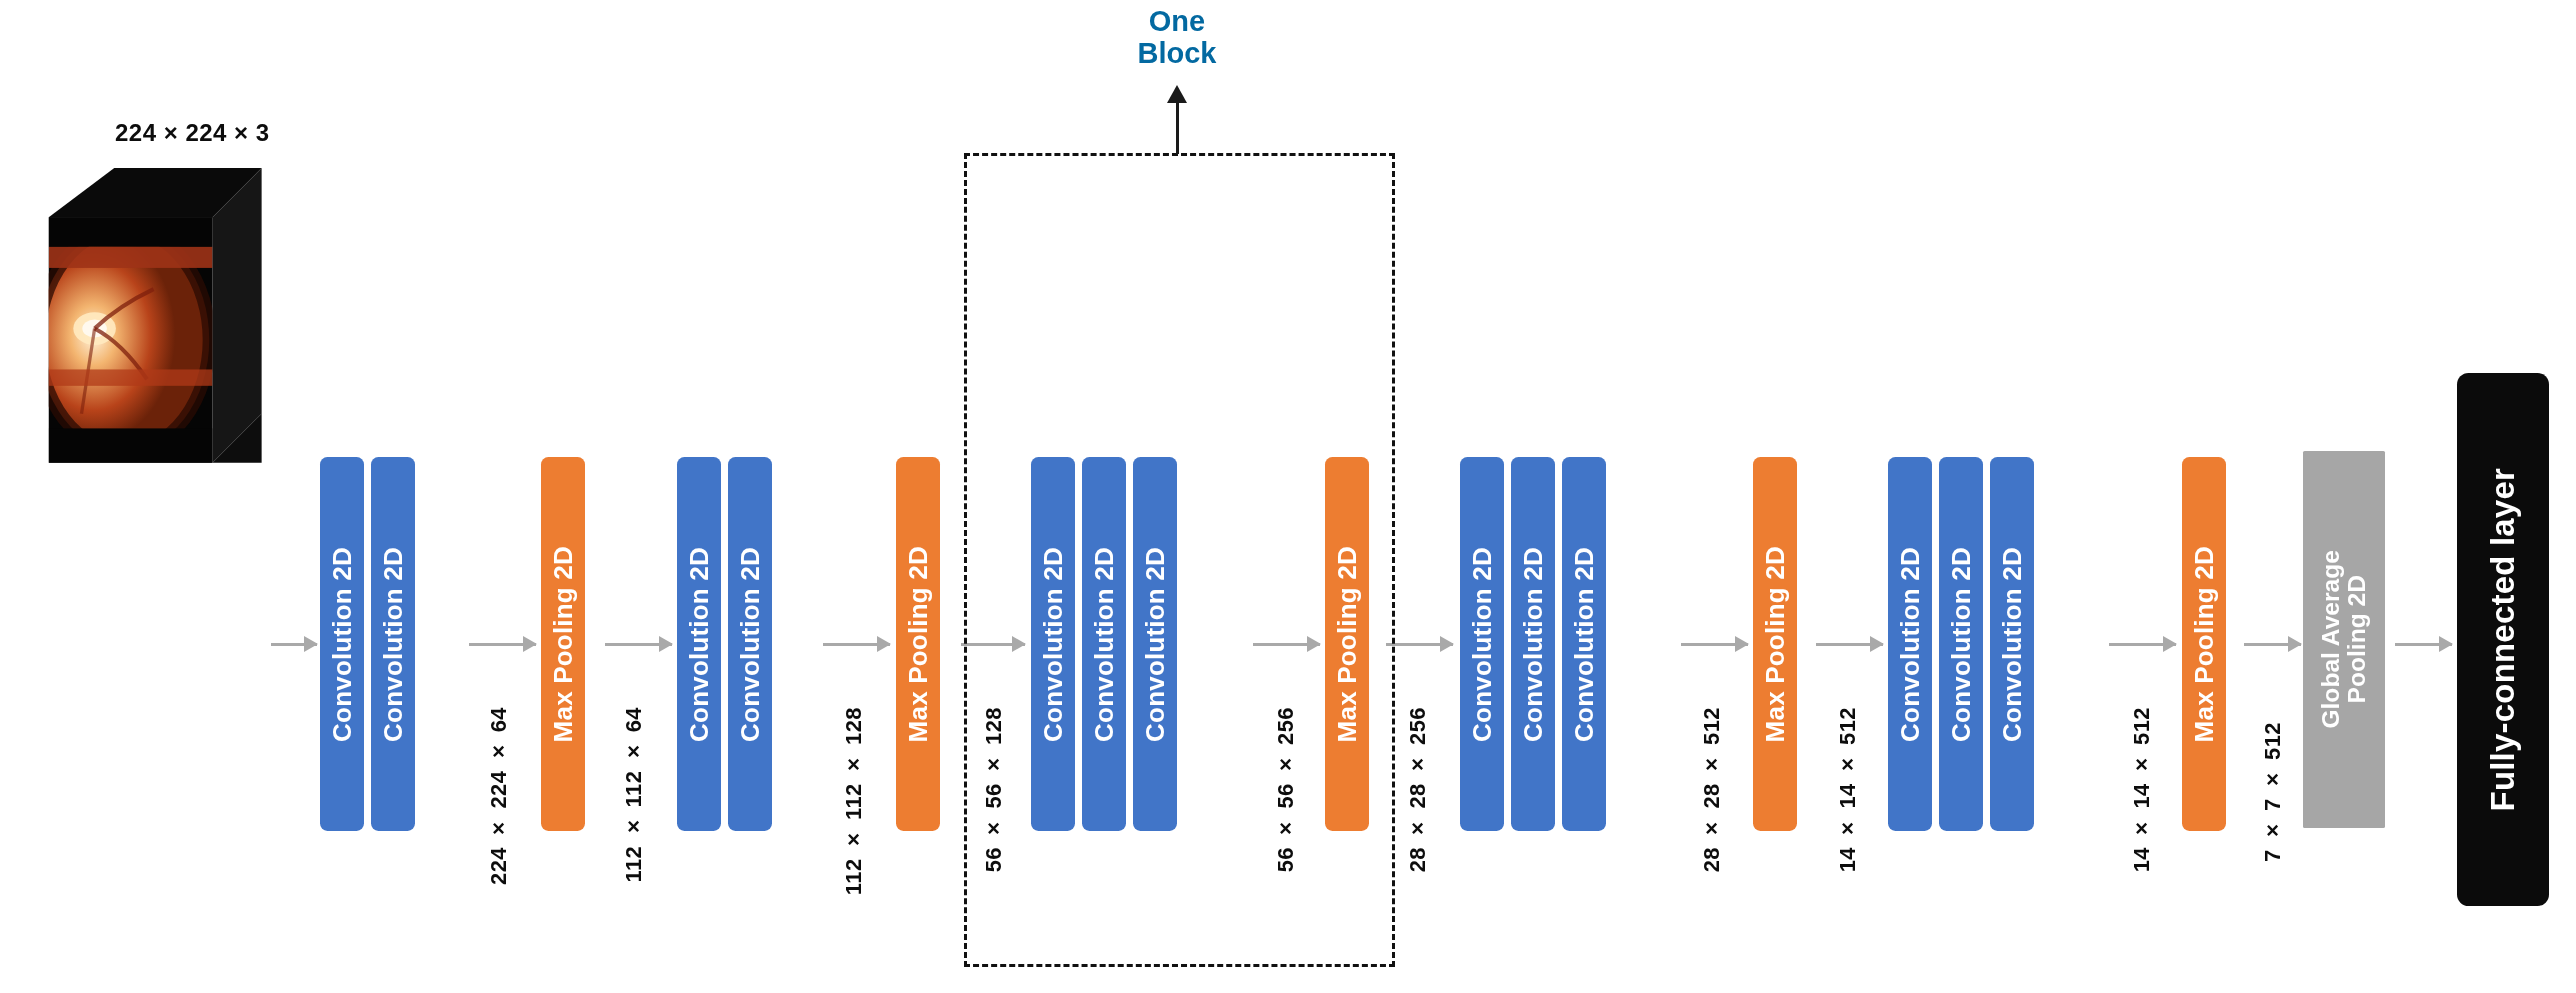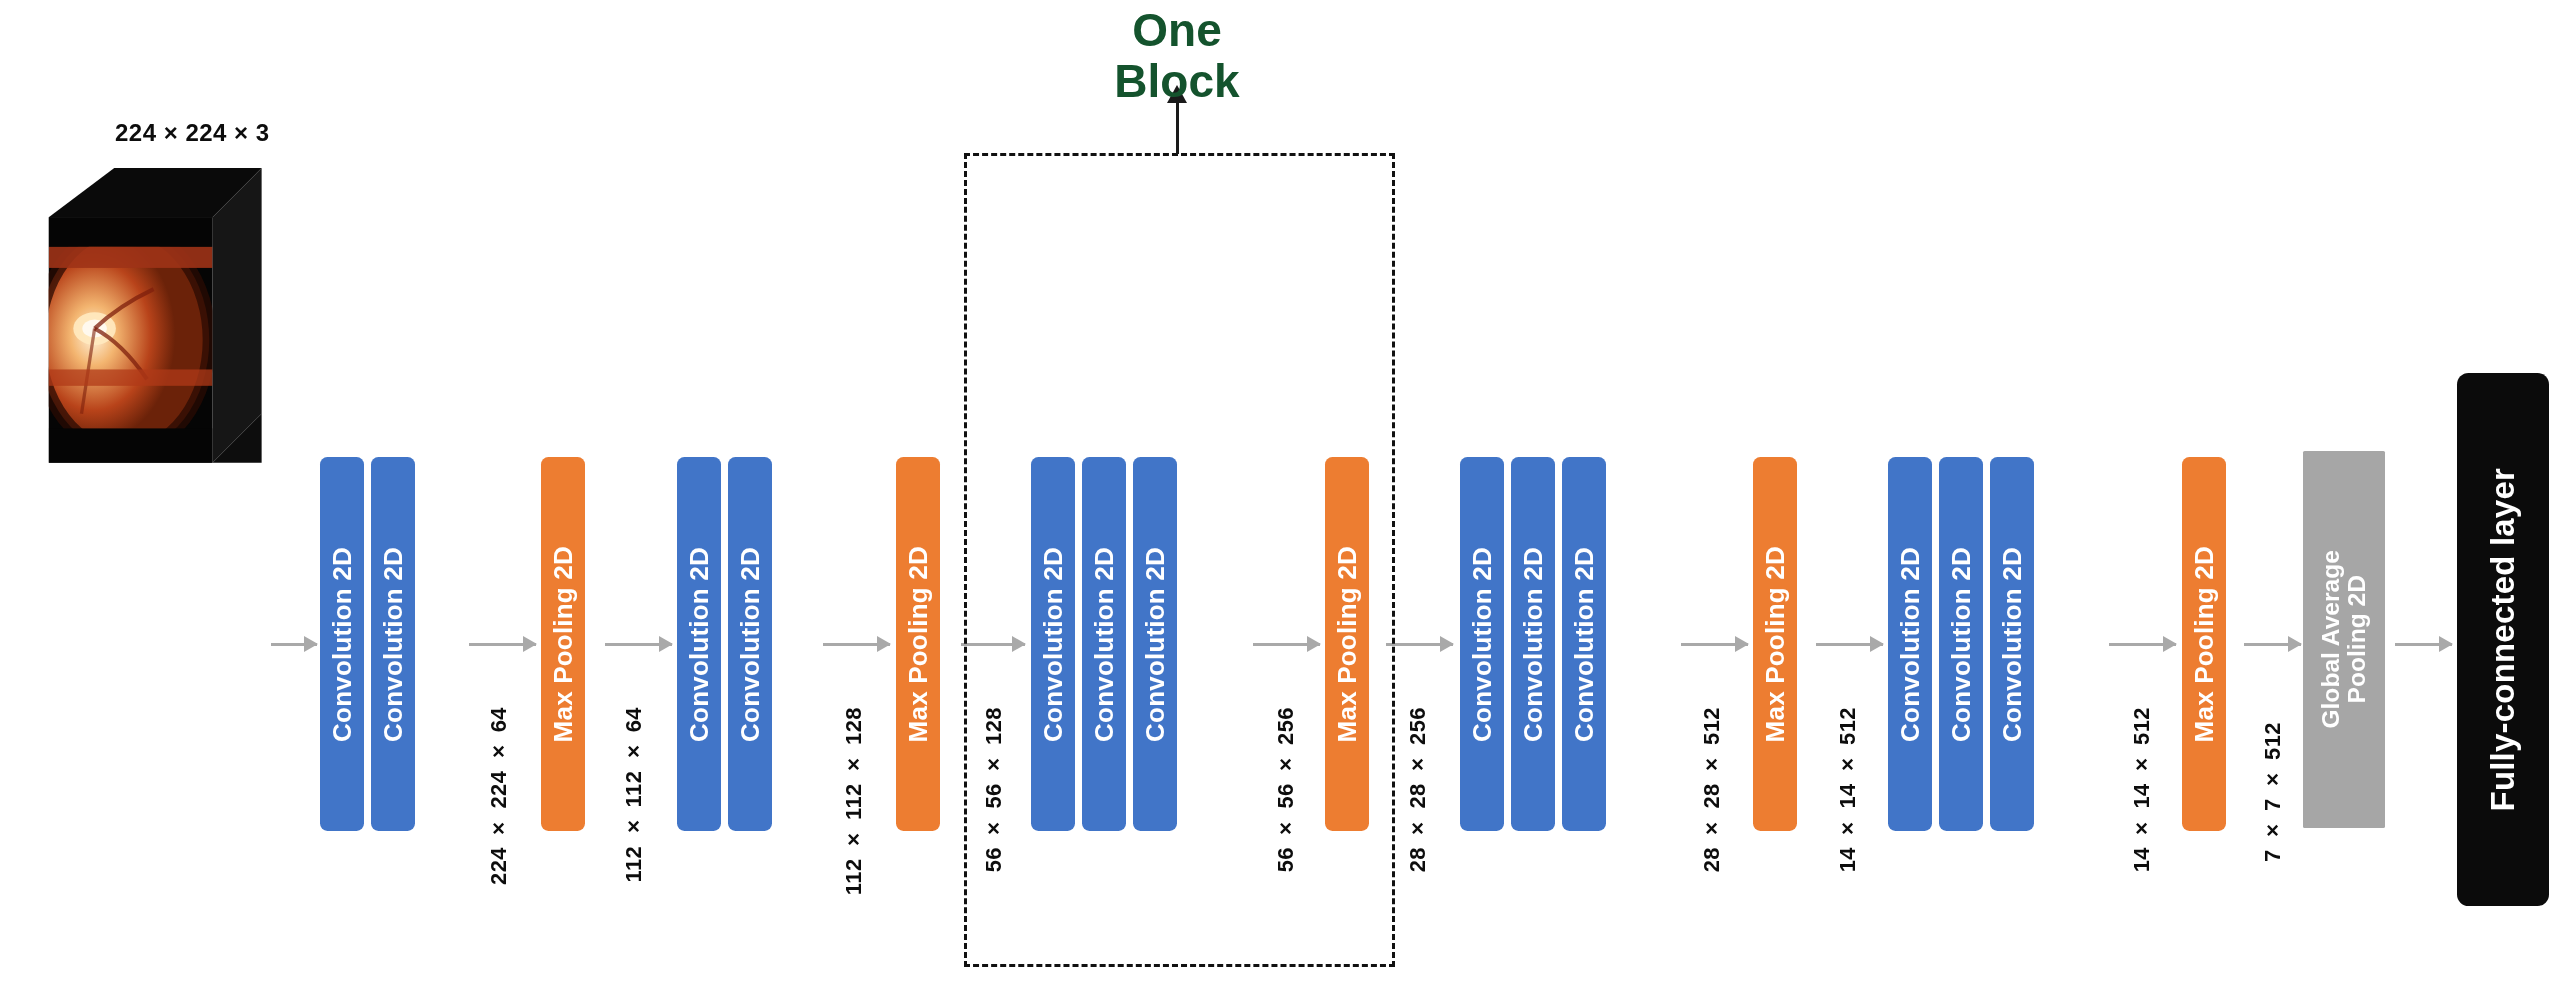--- a/index.html
+++ b/index.html
@@ -49,22 +49,22 @@
   .dashbox{
     position:absolute;
     border:3.3px dashed #111;
     box-sizing:border-box;
     background:transparent;
   }
 
   #block-caption{
     position:absolute;
     font-weight:700;
-    font-size:46px;
-    color:#14532d;
+    font-size:29px;
+    color:#0369a1;
     text-align:center;
     line-height:1.12;
     white-space:pre-line;
   }
   #caption-arrow{
     position:absolute;width:2.5px;background:#1a1a1a;
   }
   #caption-arrow::before{
     content:"";position:absolute;left:50%;top:-1.6px;transform:translateX(-50%);
     border-bottom:18px solid #1a1a1a;

